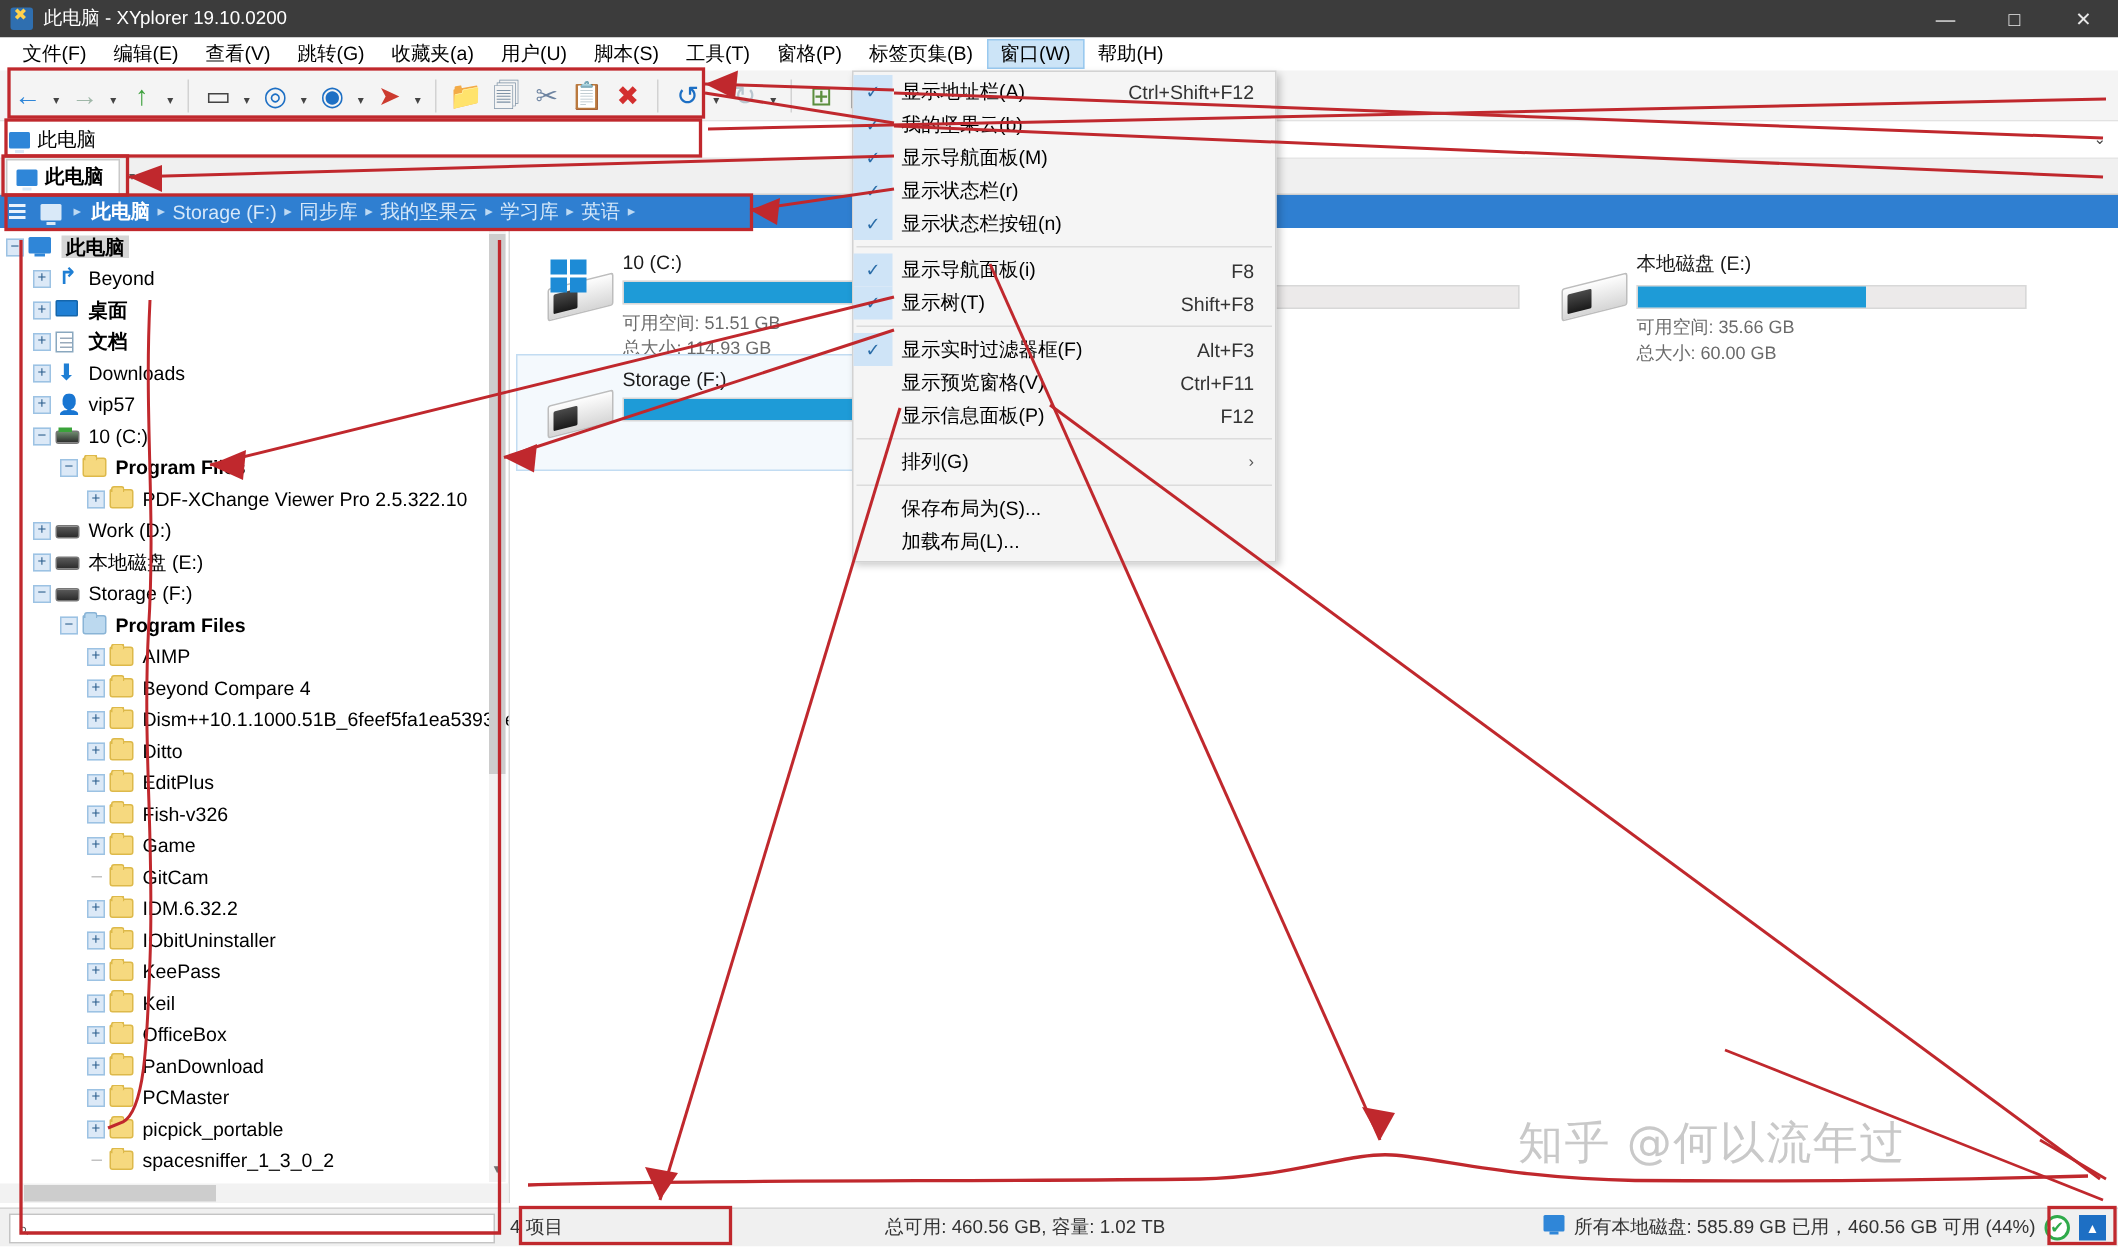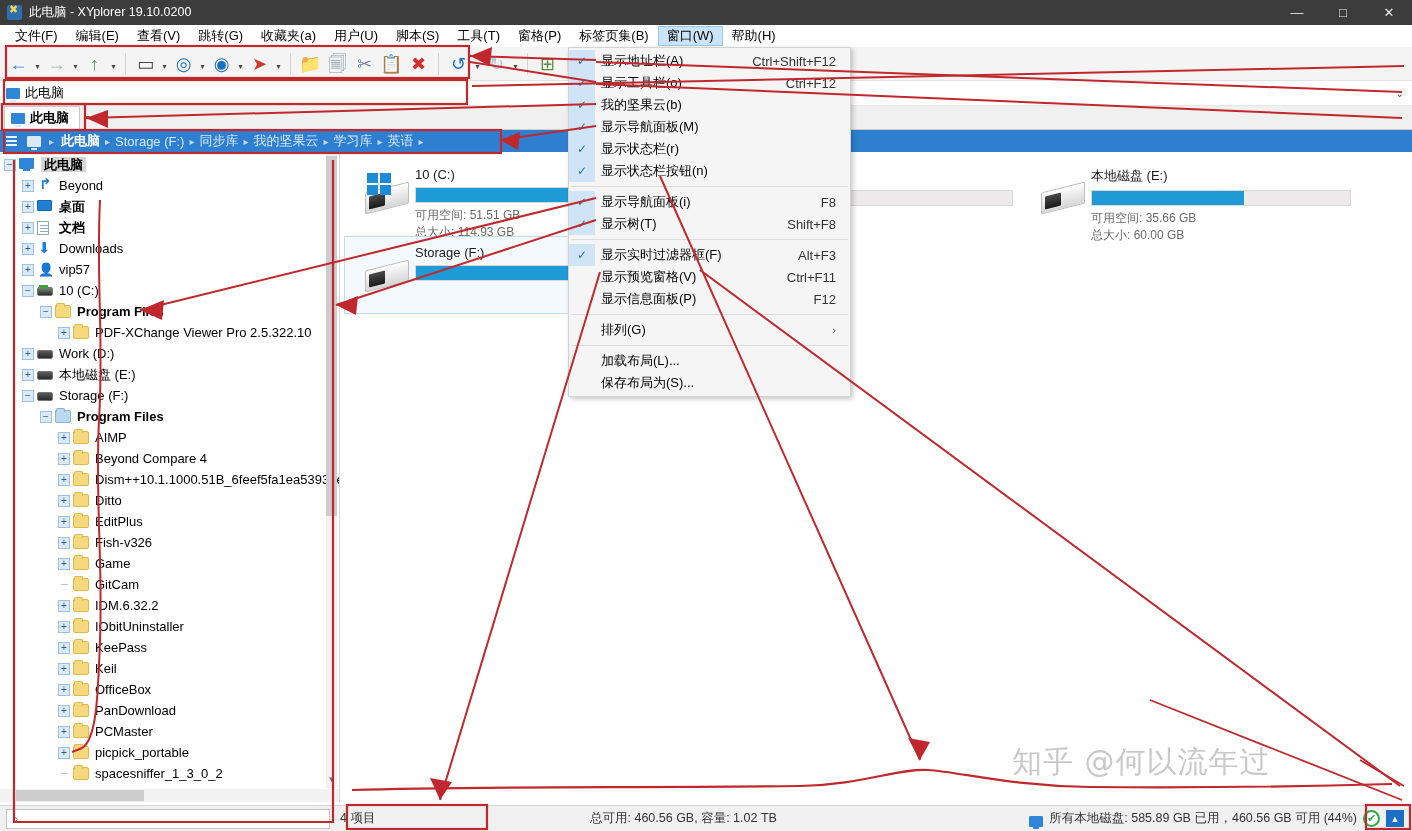--- a/index.html
+++ b/index.html
@@ -165,21 +165,21 @@
   .statusbar {
     position:absolute; left:0; bottom:0; width:1412px; height:26px;
     background:#f0f0f0; border-top:1px solid #d6d6d6;
     display:flex; align-items:center; font-size:12.5px; color:#333;
   }
   .sb-filter { width:340px; height:26px; display:flex; align-items:center; padding-left:6px; }
   .sb-filter .fbox { flex:1; height:20px; background:#fff; border:1px solid #c4c4c4; display:flex; align-items:center; padding-left:5px; margin-right:10px;}
   .sb-filter .mag { font-size:12px; color:#444; transform: scaleX(-1); }
   .sb-items { width:200px; }
   .sb-mid { flex:1; text-align:left; padding-left:50px; }
-  .sb-right { display:flex; align-items:flex-end; gap:6px; padding-right:8px; }
+  .sb-right { display:flex; align-items:flex-start; gap:6px; padding-right:8px; }
   .sb-right .mon { width:14px;height:11px;background:#2f86d8;border-radius:1px; position:relative;}
   .sb-right .mon::after{content:"";position:absolute;left:4px;bottom:-2px;width:6px;height:2px;background:#2f86d8;}
   .sb-ok { width:17px;height:17px;border-radius:50%;background:#fff;border:2px solid #2faa4a;color:#2faa4a;font-size:11px;display:flex;align-items:center;justify-content:center;}
   .sb-up { width:18px;height:17px;background:#1d6fc4;color:#fff;font-size:9px;display:flex;align-items:center;justify-content:center;}
 
   
   .dropdown {
     position: absolute; left: 568px; top: 47px; width: 283px;
     background: #f5f5f5; border: 1px solid #d2d2d2;
     box-shadow: 2px 2px 5px rgba(0,0,0,.22); z-index: 40; padding: 2px 0;
@@ -653,25 +653,20 @@
   </div>
 
   <div class="dropdown" id="dropdown">
       <div class="dd-item checked">
         <span class="dd-check">✓</span>
         <span class="dd-label">显示地址栏(A)</span>
         <span class="dd-accel">Ctrl+Shift+F12</span>
       </div>
       <div class="dd-item checked">
         <span class="dd-check">✓</span>
-        <span class="dd-label">显示工具栏(o)</span>
-        <span class="dd-accel">Ctrl+F12</span>
-      </div>
-      <div class="dd-item checked">
-        <span class="dd-check">✓</span>
         <span class="dd-label">我的坚果云(b)</span>
       </div>
       <div class="dd-item checked">
         <span class="dd-check">✓</span>
         <span class="dd-label">显示导航面板(M)</span>
       </div>
       <div class="dd-item checked">
         <span class="dd-check">✓</span>
         <span class="dd-label">显示状态栏(r)</span>
       </div>
@@ -708,25 +703,25 @@
       </div>
       <div class="dd-sep"></div>
       <div class="dd-item">
         <span class="dd-check"></span>
         <span class="dd-label">排列(G)</span>
         <span class="dd-arrow">›</span>
       </div>
       <div class="dd-sep"></div>
       <div class="dd-item">
         <span class="dd-check"></span>
-        <span class="dd-label">加载布局(L)...</span>
+        <span class="dd-label">保存布局为(S)...</span>
       </div>
       <div class="dd-item">
         <span class="dd-check"></span>
-        <span class="dd-label">保存布局为(S)...</span>
+        <span class="dd-label">加载布局(L)...</span>
       </div>
     </div>
 
   <div class="wm">知乎 @何以流年过</div>
 
   <div class="statusbar">
     <div class="sb-filter">
       <div class="fbox">
         <span class="mag">⌕</span>
         <span></span>

